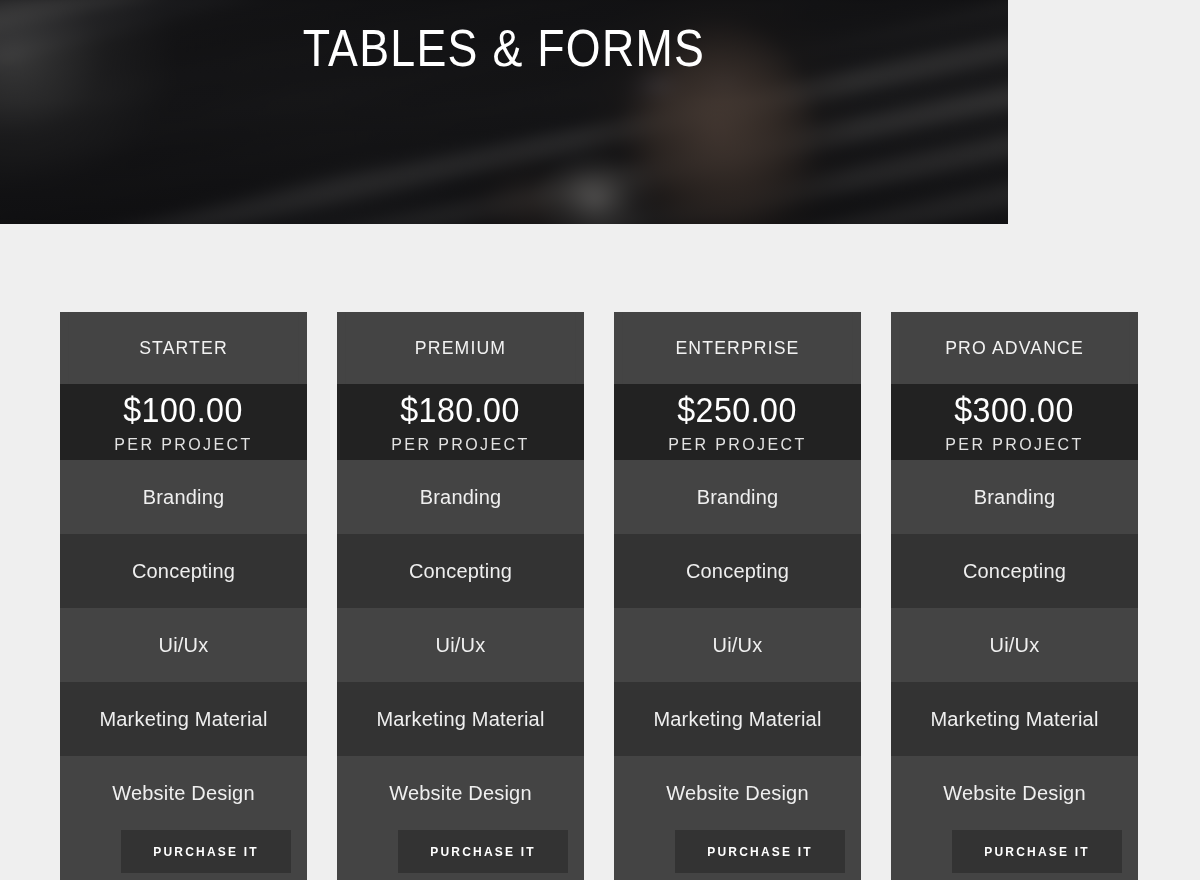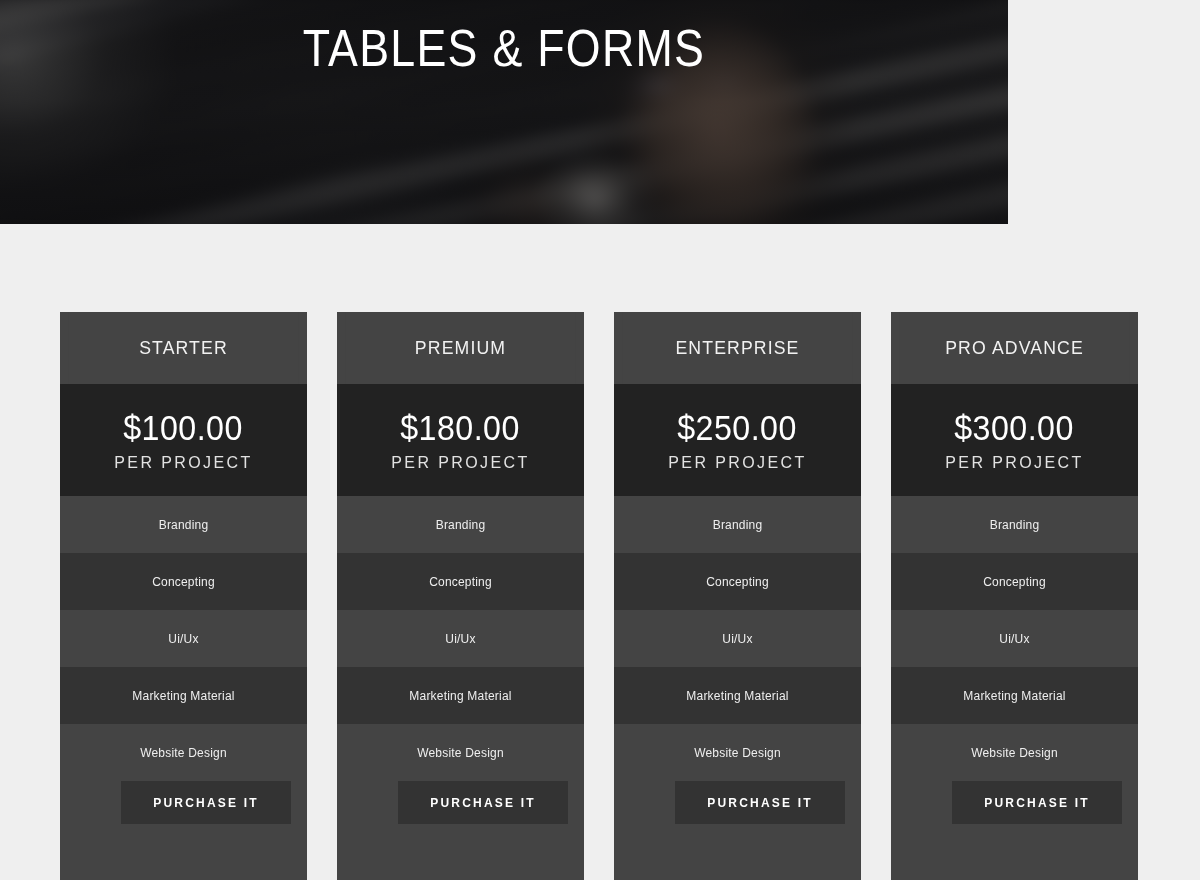--- a/index.html
+++ b/index.html
@@ -108,21 +108,21 @@
     align-items: center;
     justify-content: center;
     color: #f2f2f2;
     font-size: 19px;
     font-weight: 300;
     letter-spacing: 1.2px;
     transform: scaleX(0.93);
   }
 
   .card-price-band {
-    height: 112px;
+    height: 76px;
     background: #222222;
     display: flex;
     flex-direction: column;
     align-items: center;
     justify-content: center;
     padding-top: 2px;
   }
 
   .card-price {
     color: #ffffff;
@@ -140,26 +140,26 @@
     font-weight: 400;
     letter-spacing: 2.4px;
     text-transform: uppercase;
   }
 
   .feature-list {
     list-style: none;
   }
 
   .feature-item {
-    height: 57px;
+    height: 74px;
     display: flex;
     align-items: center;
     justify-content: center;
     color: #efefef;
-    font-size: 12px;
+    font-size: 20px;
     font-weight: 300;
     letter-spacing: 0.2px;
     background: #444444;
     transform: scaleX(1);
   }
 
   .feature-item:nth-child(even) {
     background: #333333;
   }
 

